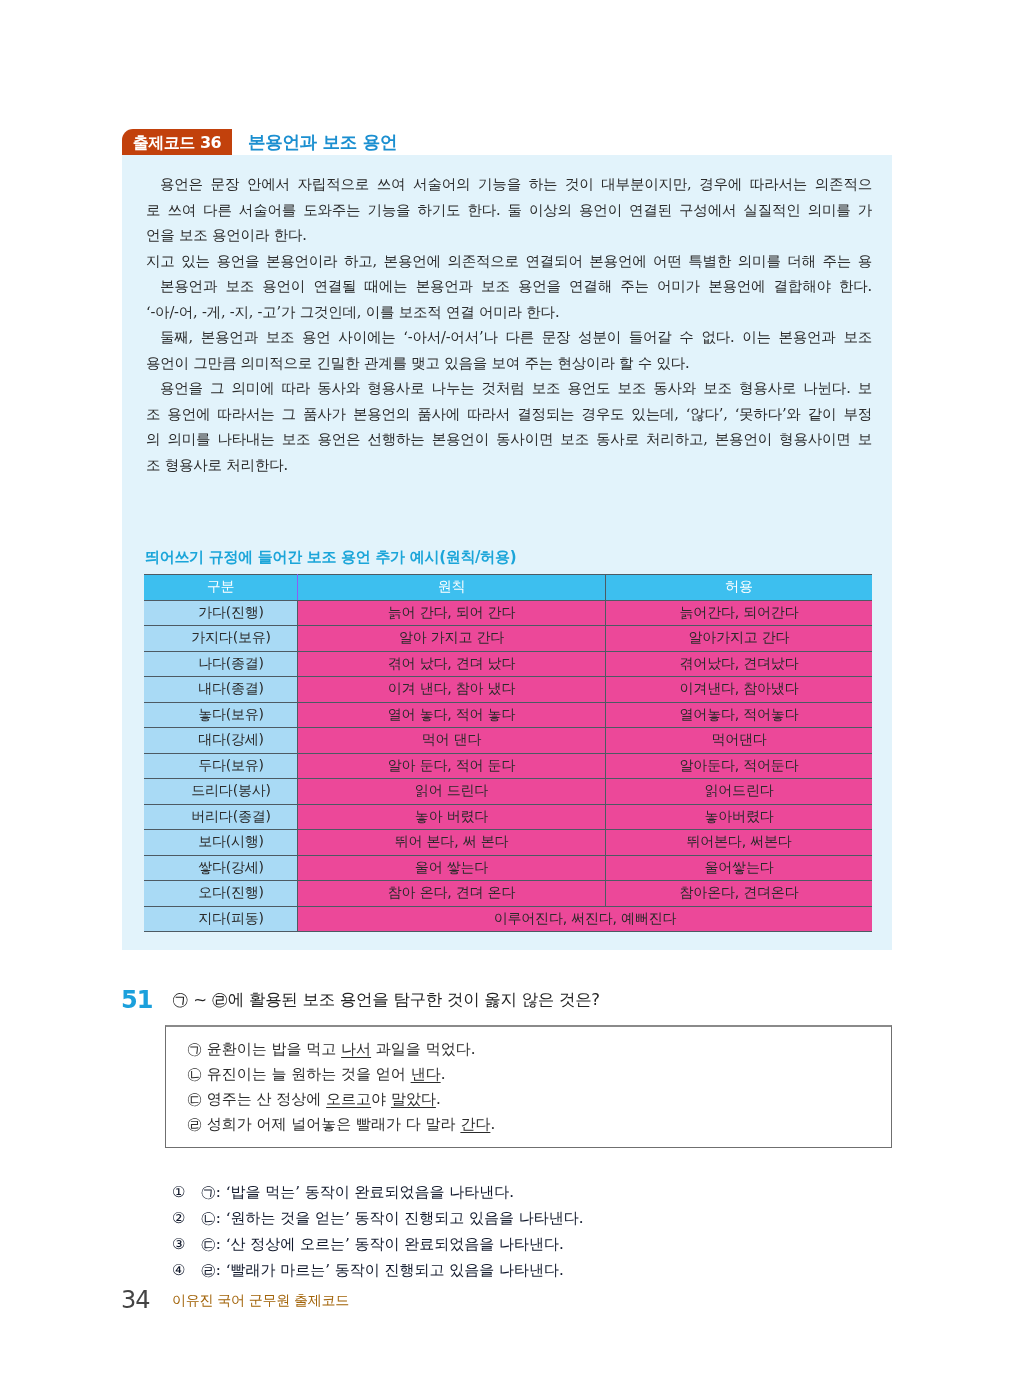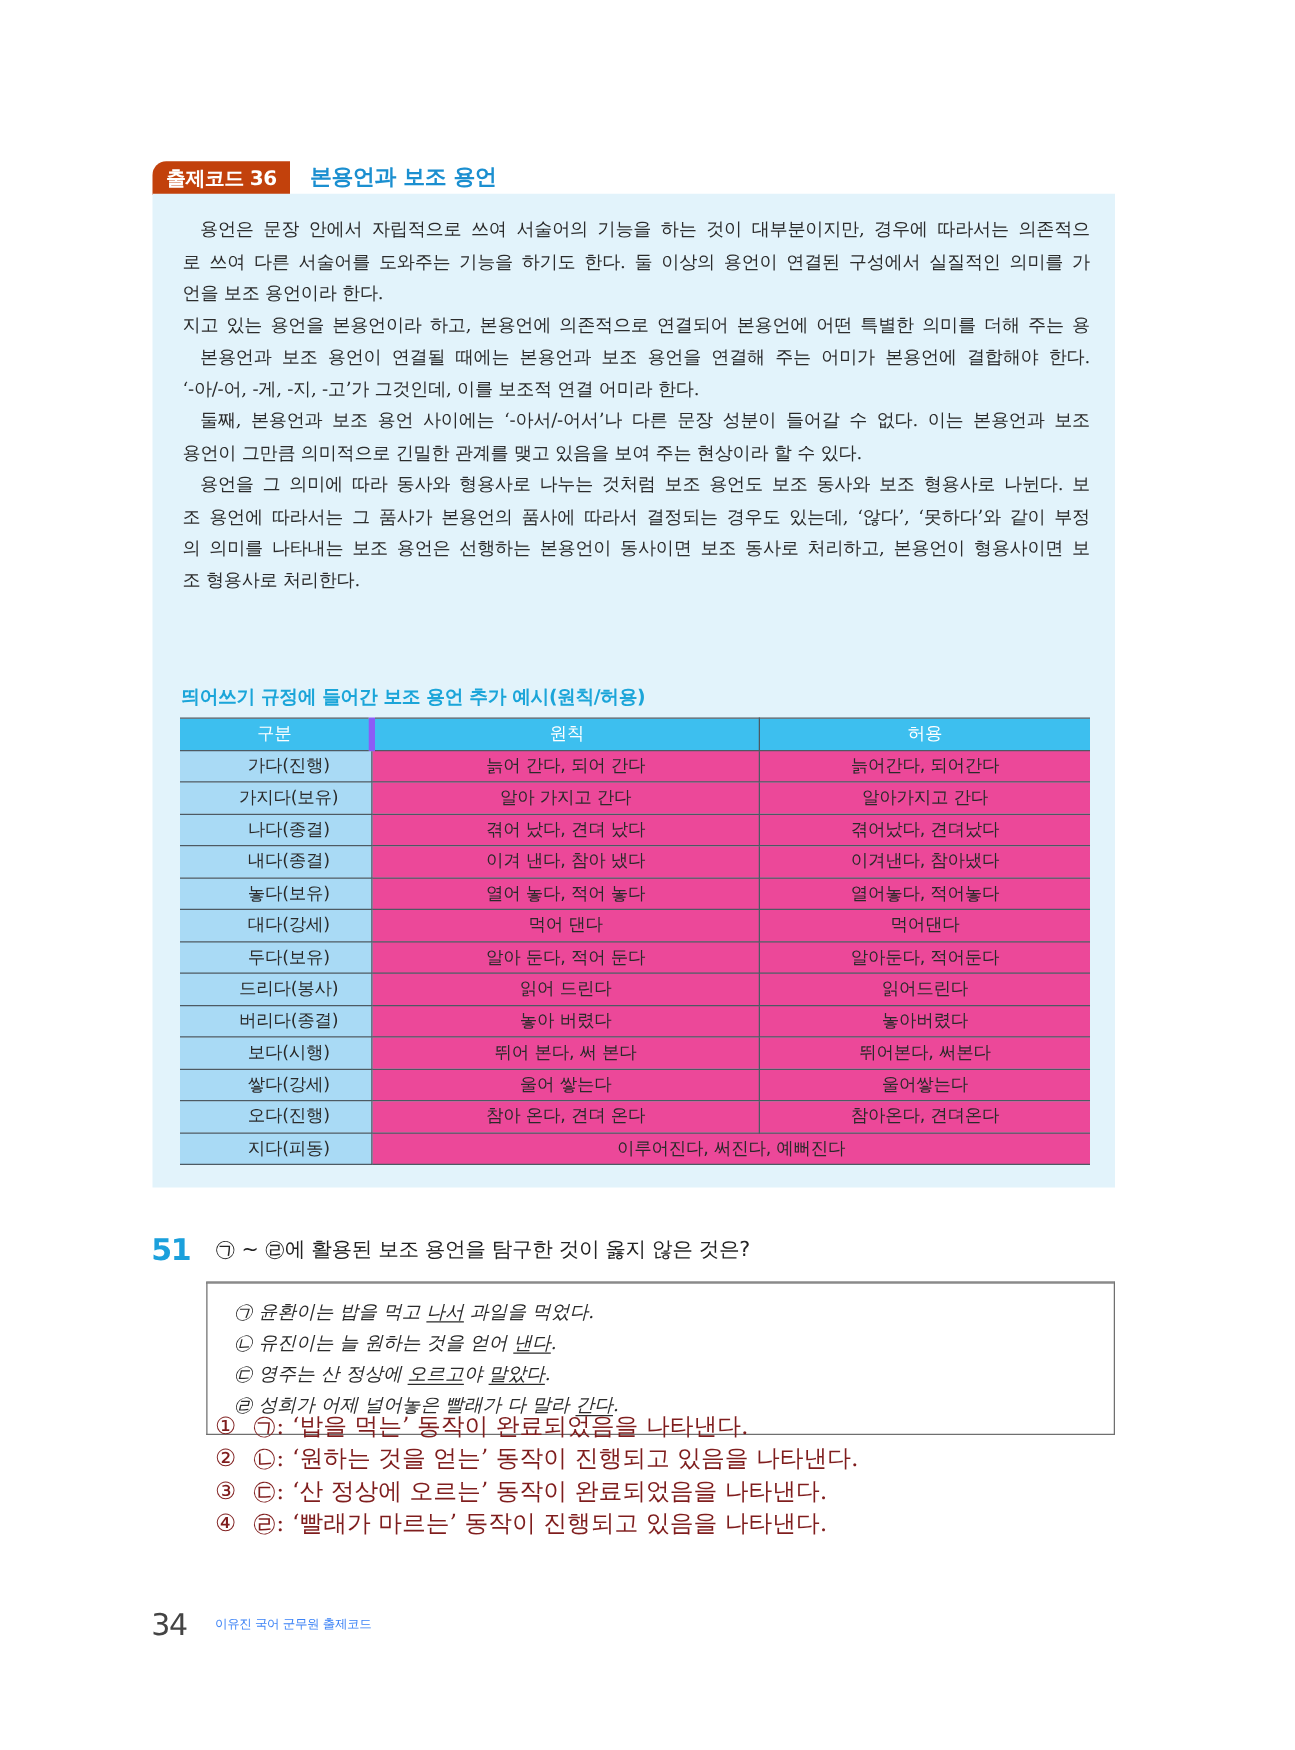--- a/index.html
+++ b/index.html
@@ -39,49 +39,49 @@
       position: absolute; left: 144px; top: 574px; width: 728px;
       border-collapse: collapse; font-size: 14px; color: #2a2a2a;
     }
     table.ex td, table.ex th {
       height: 24.5px; padding: 0; text-align: center; vertical-align: middle;
       border-top: 1px solid #4d5a63; border-bottom: 1px solid #4d5a63;
       white-space: nowrap; letter-spacing: -0.2px;
     }
     table.ex th { background: #3dbfef; color: #ffffff; font-weight: normal; border-top: 1.5px solid #4d5a63; }
     table.ex td.cat { background: #a9daf5; width: 132px; border-right: 1px solid #4d5a63; padding-left: 21px; }
-    table.ex th.c1 { width: 132px; border-right: 5px solid #8b5cf6; }
+    table.ex th.c1 { width: 132px; border-right: 1px solid #8b5cf6; }
     table.ex th.c2, table.ex td.c2 { width: 307px; border-right: 1px solid #4d5a63; }
     table.ex td.c2, table.ex td.c3, table.ex td.merged { background: #ec4899; }
     table.ex tr:last-child td { border-bottom: 1.5px solid #4d5a63; }
 
     .q-num {
       position: absolute; left: 121px; top: 985px; height: 30px; line-height: 30px;
       color: #1ba0dc; font-weight: bold; font-size: 24px; letter-spacing: -1px;
     }
     .q-prompt {
       position: absolute; left: 172px; top: 987px; height: 26px; line-height: 26px;
       font-size: 16.5px; color: #222; letter-spacing: -0.3px;
     }
     .box {
       position: absolute; left: 165px; top: 1025px; width: 725px; height: 120px;
       border: 1.5px solid #6f6f6f; border-top: 2px solid #8a8a8a;
     }
-    .box-items { position: absolute; left: 187px; top: 1037px; font-size: 15px; line-height: 25px; color: #2a2a2a; font-style: italic; }
+    .box-items { position: absolute; left: 187px; top: 1037px; font-size: 15px; line-height: 25px; color: #2a2a2a; }
     .box-items .item { display: block; height: 25px; white-space: nowrap; }
     .u { text-decoration: underline; text-underline-offset: 3px; }
 
-    .choices { position: absolute; left: 172px; top: 1128px; font-size: 19px; line-height: 26px; color: #7f1d1d; }
+    .choices { position: absolute; left: 172px; top: 1179px; font-size: 15px; line-height: 26px; color: #0f172a; }
     .choices .choice { display: block; height: 26px; white-space: nowrap; }
     .choices .num { display: inline-block; width: 24px; }
 
     .page-num { position: absolute; left: 121px; top: 1286px; height: 28px; line-height: 28px;
                 font-size: 24px; color: #444; letter-spacing: -1px; }
     .book-title { position: absolute; left: 172px; top: 1290px; height: 20px; line-height: 20px;
-                  font-size: 10px; color: #3b82f6; letter-spacing: -0.3px; }
+                  font-size: 14px; color: #a16207; letter-spacing: -0.3px; }
   </style>
 </head>
 <body>
 
 <div class="tab sans">출제코드 36</div>
 <div class="title sans">본용언과 보조 용언</div>
 
 <div class="panel"></div>
 <div class="paras serif">
   <div>

